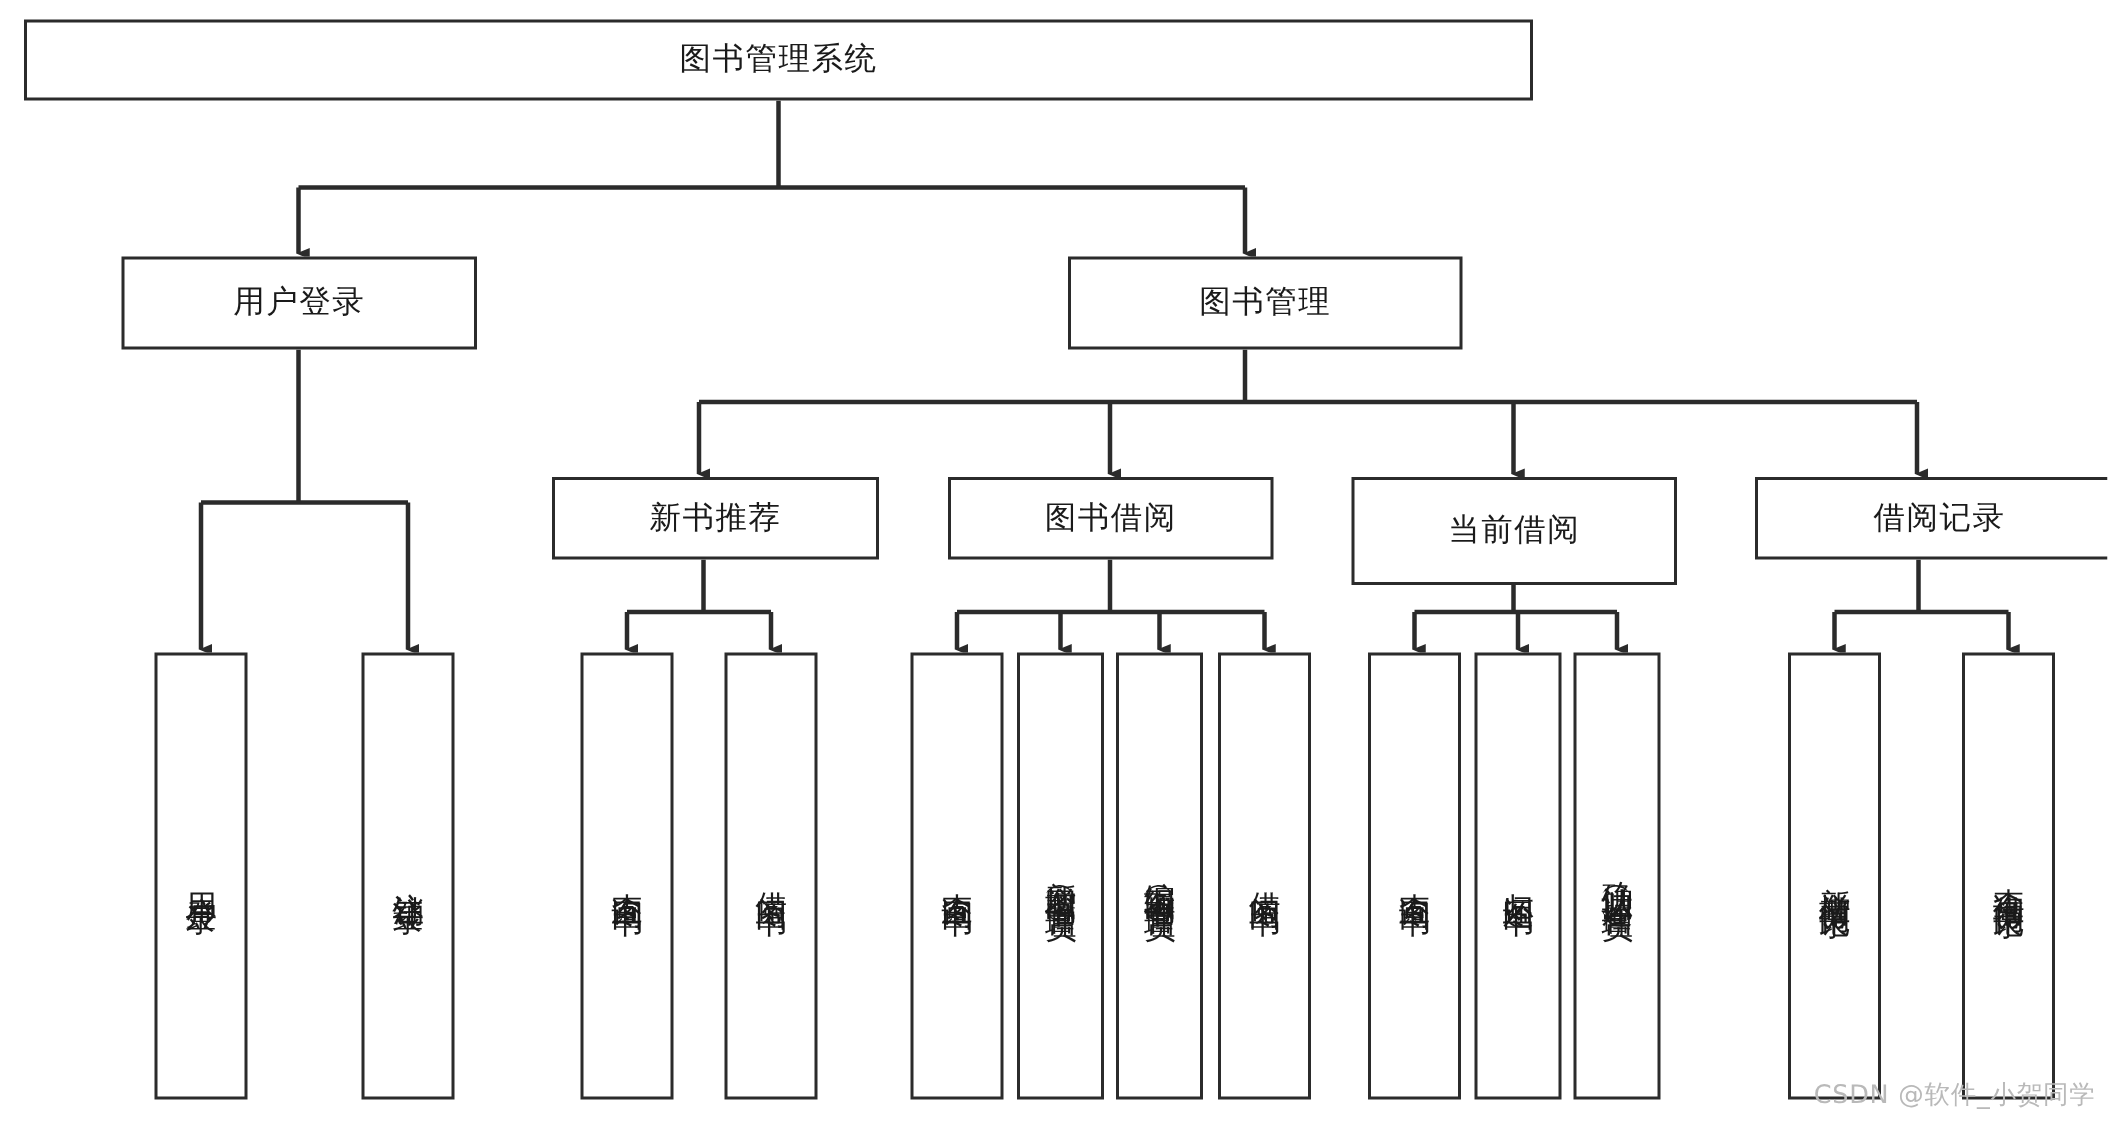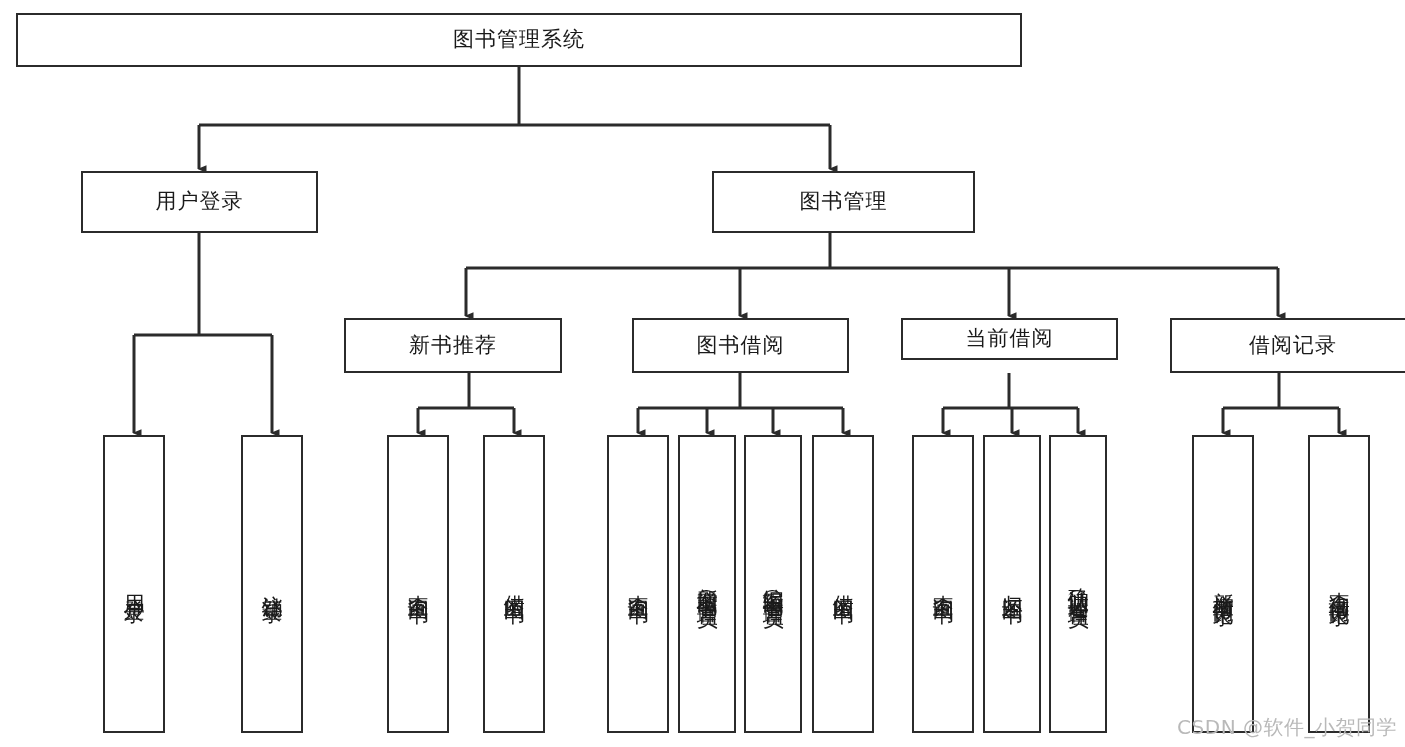--- a/index.html
+++ b/index.html
@@ -52,21 +52,21 @@
     line-height: 1.45;
     letter-spacing: 3px;
     text-align: center;
     white-space: nowrap;
     color: #1a1a1a;
   }
   #watermark {
     position: absolute;
     right: 8px;
     bottom: 6px;
-    font-size: 20px;
+    font-size: 17px;
     color: #b9b9b9;
     white-space: nowrap;
     letter-spacing: 0.5px;
   }
 </style>
 </head>
 <body>
 
 <div id="canvas">
 
@@ -116,27 +116,27 @@
   <div id="node-layer">
       <div class="node node-h" style="left: 16px; top: 13px; width: 1006px; height: 54px;">
         <span>图书管理系统</span>
       </div>
       <div class="node node-h" style="left: 81px; top: 171px; width: 237px; height: 62px;">
         <span>用户登录</span>
       </div>
       <div class="node node-h" style="left: 712px; top: 171px; width: 263px; height: 62px;">
         <span>图书管理</span>
       </div>
-      <div class="node node-h" style="left: 344px; top: 318px; width: 218px; height: 55px;">
+      <div class="node node-h" style="left: 368px; top: 318px; width: 218px; height: 55px;">
         <span>新书推荐</span>
       </div>
       <div class="node node-h" style="left: 632px; top: 318px; width: 217px; height: 55px; justify-content: center;">
         <span>图书借阅</span>
       </div>
-      <div class="node node-h" style="left: 901px; top: 318px; width: 217px; height: 42px;">
+      <div class="node node-h" style="left: 901px; top: 318px; width: 217px; height: 72px;">
         <span>当前借阅</span>
       </div>
       <div class="node node-h" style="left: 1170px; top: 318px; width: 246px; height: 55px;">
         <span>借阅记录</span>
       </div>
       <div class="node node-v" style="left: 103px; top: 435px; width: 62px; height: 298px;">
         <span class="vtext">用户登录</span>
       </div>
       <div class="node node-v" style="left: 241px; top: 435px; width: 62px; height: 298px;">
         <span class="vtext">注销登录</span>

